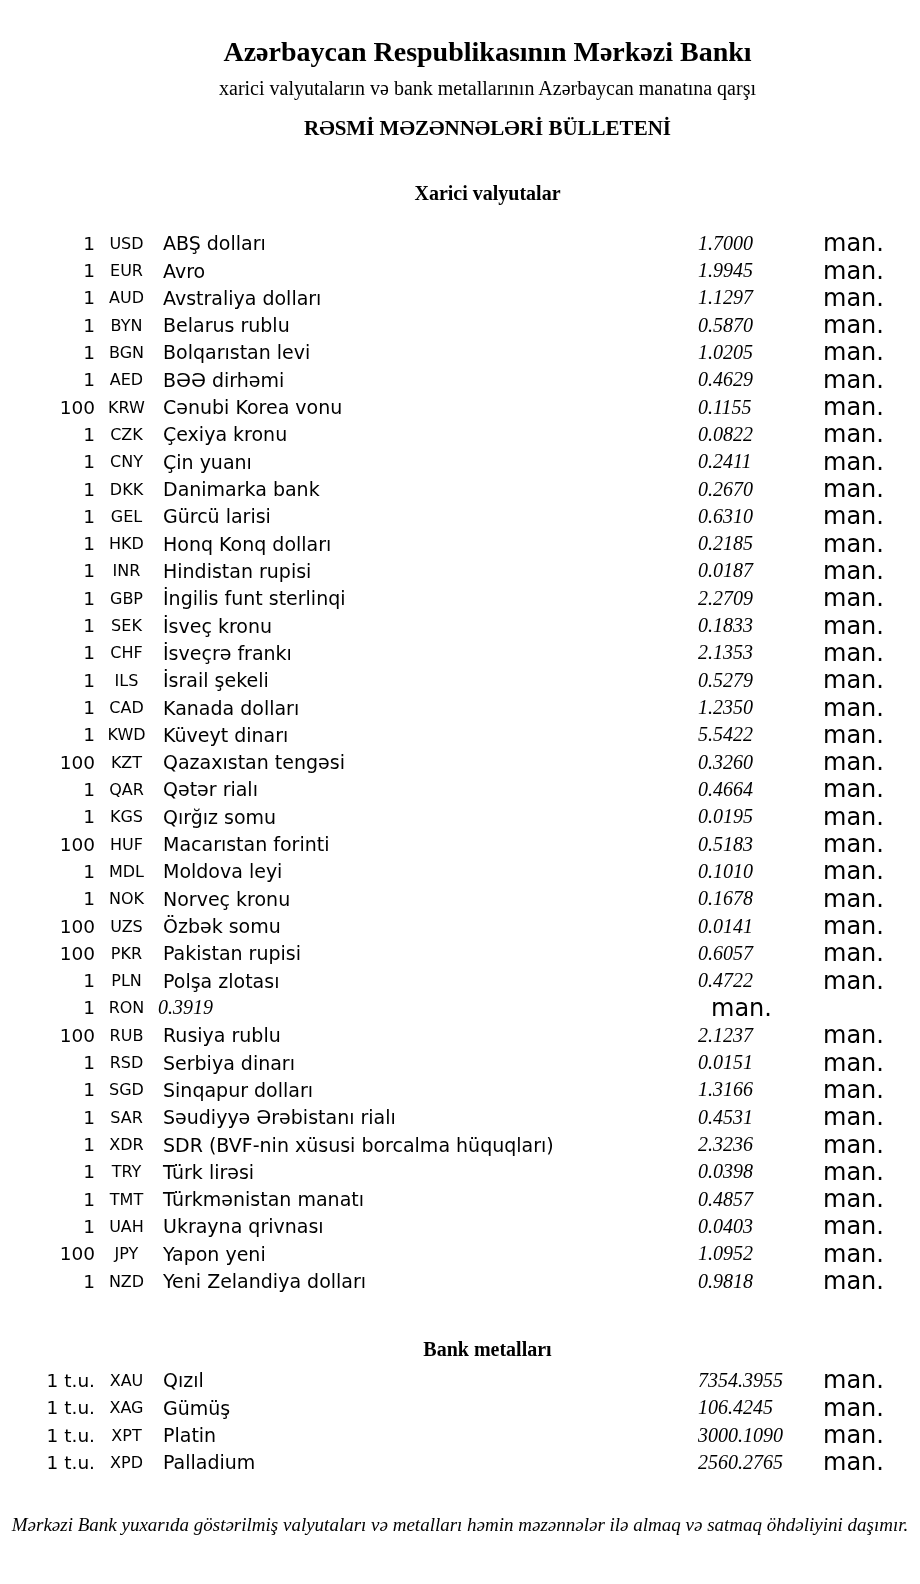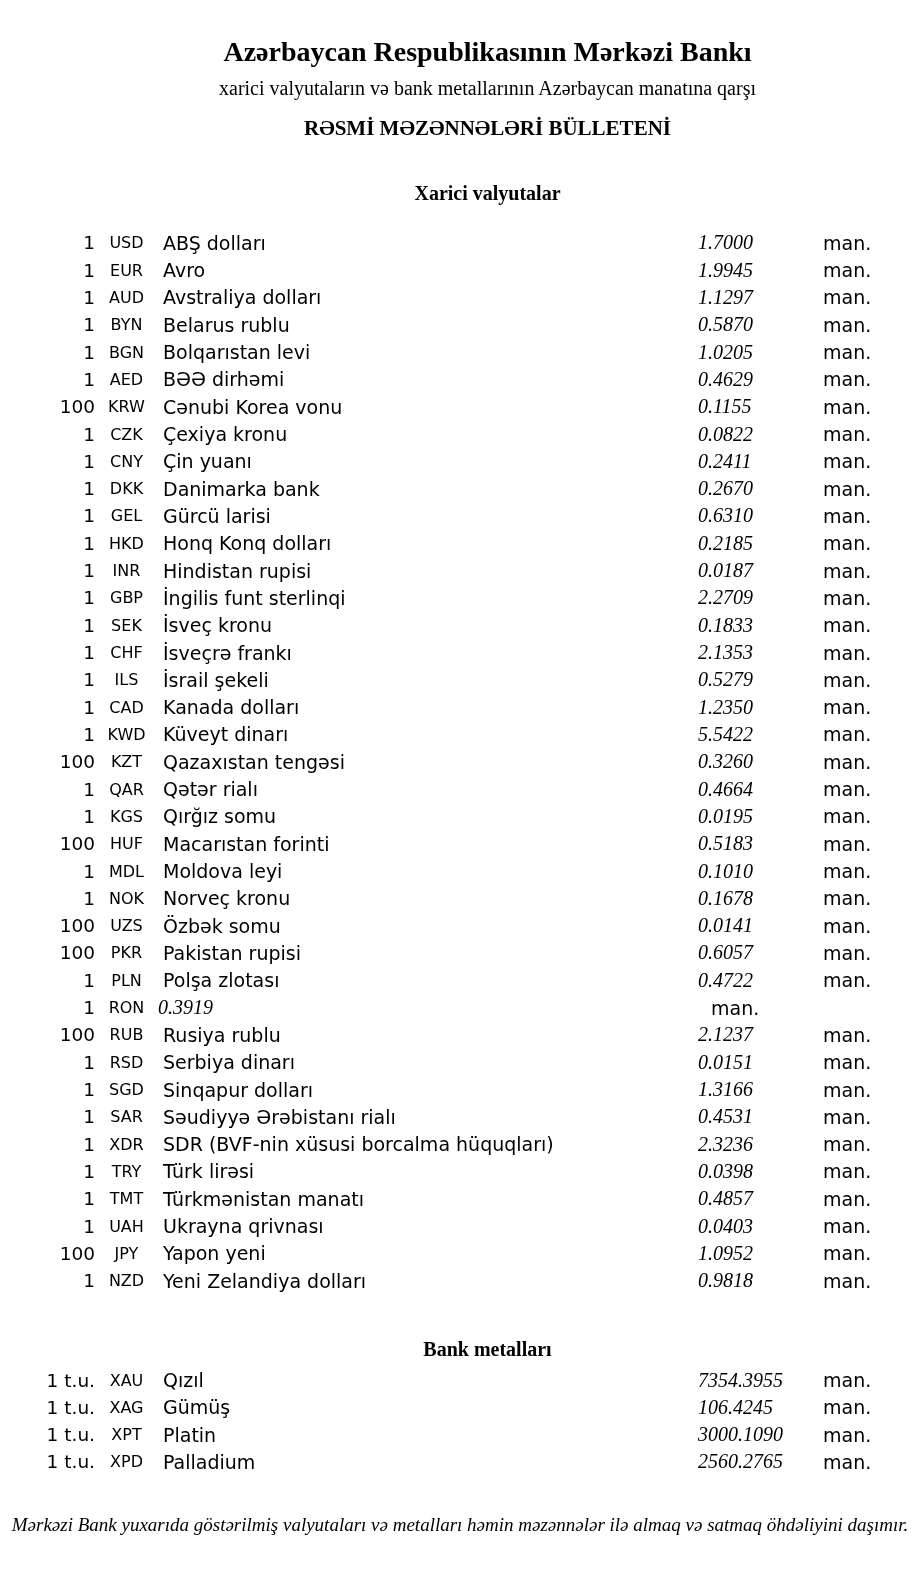--- a/index.html
+++ b/index.html
@@ -64,21 +64,21 @@
   .cell-code { text-align: center; font-size: 16px;   white-space: nowrap; }
   .cell-name { text-align: left;   font-size: 19px;   padding-left: 5px; white-space: nowrap; }
   .cell-rate {
     text-align: left;
     font-family: "Liberation Serif", serif;
     font-style: italic;
     font-weight: normal;
     font-size: 20px;
     white-space: nowrap;
   }
-  .cell-unit { text-align: left; font-size: 19px; padding-left: 13px; white-space: nowrap; }
+  .cell-unit { text-align: left; font-size: 24px; padding-left: 13px; white-space: nowrap; }
 
   
   .disclaimer {
     margin-top: 38px;
     text-align: center;
     font-family: "Liberation Serif", serif;
     font-style: italic;
     font-size: 19px;
     white-space: nowrap;
   }

